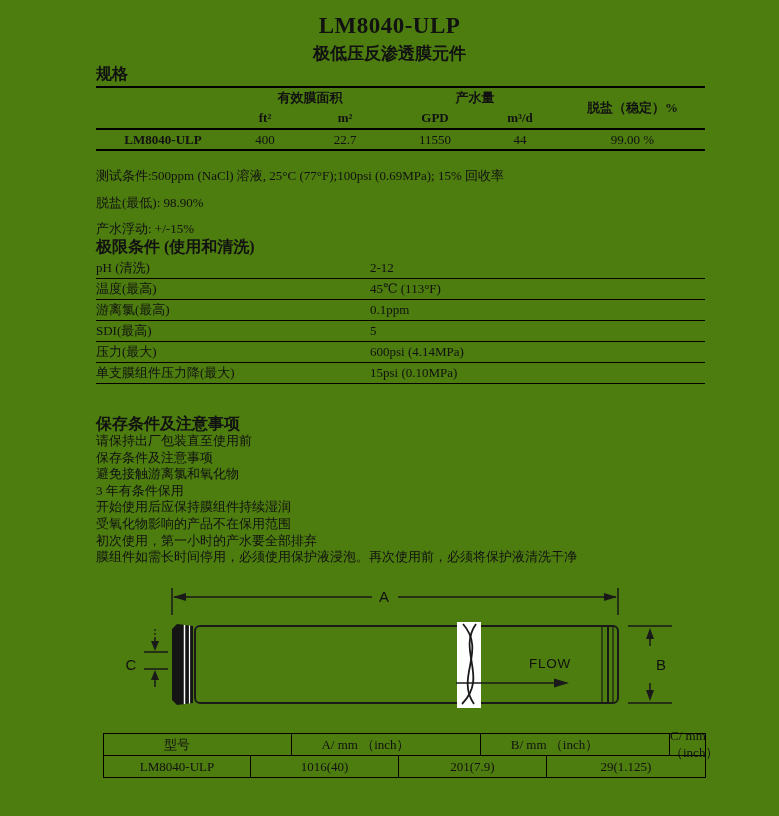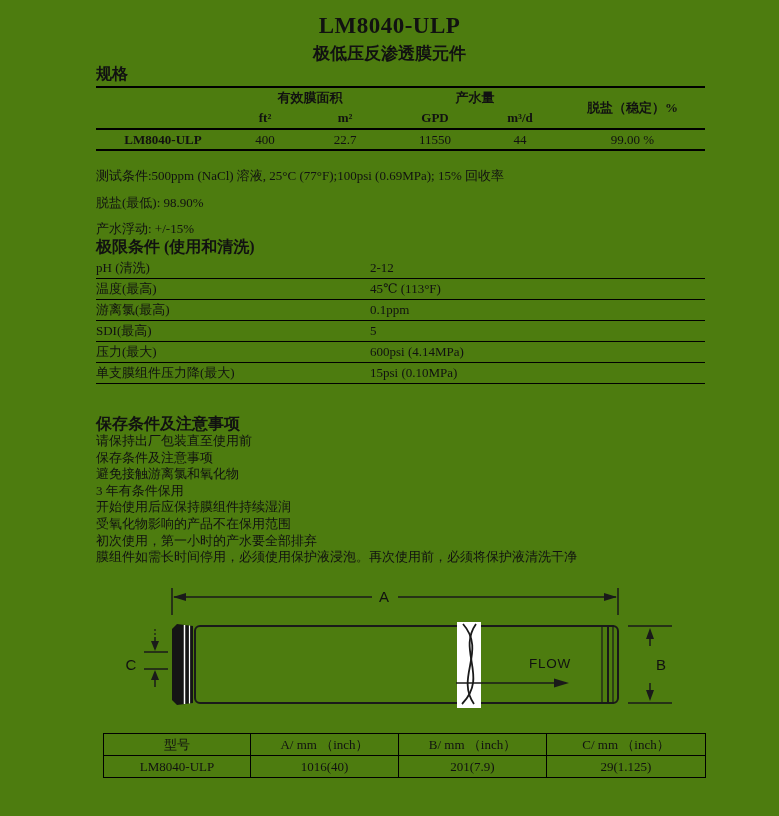--- a/index.html
+++ b/index.html
@@ -48,21 +48,21 @@
   .ln2{stroke:#1a1a1a;stroke-width:2;fill:none;}
   .thin{stroke:#1a1a1a;stroke-width:1.2;fill:none;}
   .ah{fill:#1a1a1a;stroke:none;}
   .curve{stroke:#1a1a1a;stroke-width:1.8;fill:none;}
   .dimtxt{font-family:"Liberation Sans","DejaVu Sans",sans-serif;font-size:15px;fill:#111;}
   .flowtxt{font-family:"Liberation Sans","DejaVu Sans",sans-serif;font-size:13.5px;letter-spacing:.8px;fill:#111;}
 
   
   .dims-table{left:103px;top:733px;width:601px;border:1.5px solid #000;font-size:13px;}
   .dims-row{display:grid;grid-template-columns:146px 148px 148px 1fr;}
-  .dims-row.hdr{border-bottom:1.5px solid #000;}
+  .dims-row.hdr{border-bottom:1.5px solid #000;gap:41px;}
   .dims-cell{height:21px;display:flex;align-items:center;justify-content:center;}
   .dims-cell + .dims-cell{border-left:1.5px solid #000;}
 </style>
 </head>
 <body>
 
 <div class="page">
 
   <div class="abs center title">LM8040-ULP</div>
   <div class="abs center subtitle">极低压反渗透膜元件</div>

